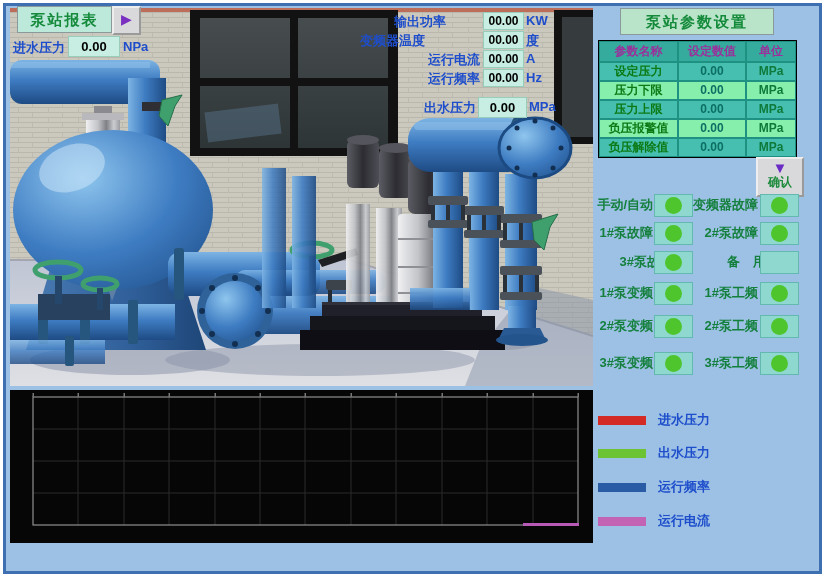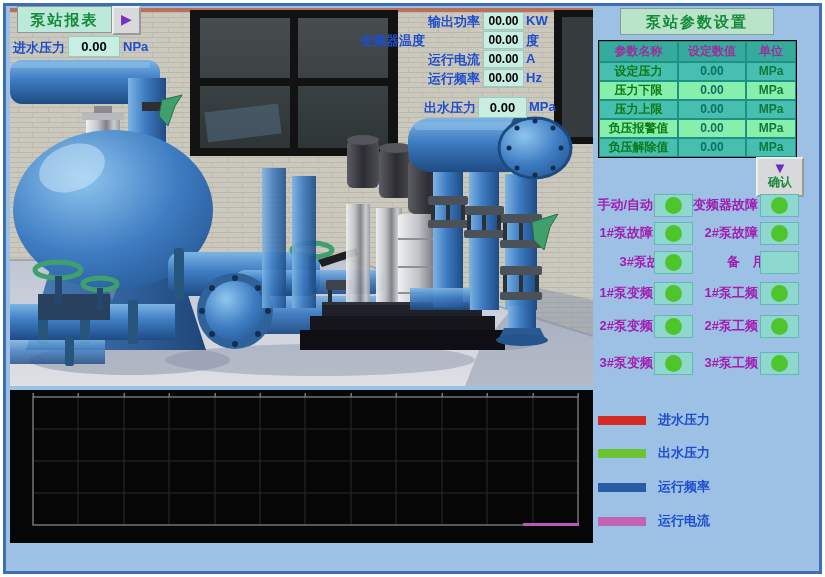--- a/index.html
+++ b/index.html
@@ -21,21 +21,21 @@
              line-height:17px;height:17px;overflow:hidden;white-space:nowrap;}
   .ptable .hd{background:#35ab9d;color:#9c2f9c;height:19px;line-height:19px;}
   .rowA{background:#46bfb0;}
   .rowB{background:#86efac;}
   .cname{color:#0c7a14;}
   .cval{color:#0c6f64;}
   .cunit{color:#0e7a3a;}
   
   .indrow{position:absolute;left:597px;width:206px;height:22px;}
   .indlbl{position:absolute;top:0;height:22px;line-height:22px;text-align:right;
-          color:#a21caf;font-weight:bold;font-size:13px;white-space:nowrap;}
+          color:#15803d;font-weight:bold;font-size:13px;white-space:nowrap;}
   .indbox{position:absolute;top:0;width:37px;height:21px;background:#8fd8d0;
           border:1px solid #63b8b0;display:flex;align-items:center;justify-content:center;}
   .dot{width:17px;height:17px;border-radius:50%;}
   
   .legitem{position:absolute;left:598px;height:16px;}
   .sw{position:absolute;left:0;top:4px;width:48px;height:9px;}
   .leglbl{position:absolute;left:60px;top:0;line-height:16px;color:#1e4ecb;
           font-weight:bold;font-size:13px;white-space:nowrap;}
   .chart{position:absolute;left:10px;top:390px;width:583px;height:153px;background:#060606;}
   .scene{position:absolute;left:10px;top:8px;width:583px;height:378px;}
@@ -279,21 +279,21 @@
     </svg>
   </div>
 
   <div class="abs greenbtn" style="left:17px;top:6px;width:93px;height:25px;font-size:15px;line-height:25px;">泵站报表</div>
   <div class="abs silverbtn" style="left:112px;top:6px;width:25px;height:25px;color:#7a2fc0;font-size:14px;line-height:23px;">▶</div>
 
   <span class="abs bluelbl" style="left:13px;top:39px;">进水压力</span>
   <div class="abs mint" style="left:68px;top:36px;width:50px;height:19px;line-height:19px;">0.00</div>
   <span class="abs bluelbl" style="left:123px;top:39px;">NPa</span>
 
-  <span class="abs bluelbl" style="left:360px;top:13px;width:120px;text-align:right;">输出功率</span>
+  <span class="abs bluelbl" style="left:360px;top:13px;width:120px;text-align:center;">输出功率</span>
   <div class="abs mint" style="left:483px;top:12px;width:39px;height:16px;line-height:16px;font-size:12px;">00.00</div>
   <span class="abs bluelbl" style="left:526px;top:13px;">KW</span>
 
   <span class="abs bluelbl" style="left:360px;top:32px;width:120px;text-align:left;">变频器温度</span>
   <div class="abs mint" style="left:483px;top:31px;width:39px;height:16px;line-height:16px;font-size:12px;">00.00</div>
   <span class="abs bluelbl" style="left:526px;top:32px;">度</span>
 
   <span class="abs bluelbl" style="left:360px;top:51px;width:120px;text-align:right;">运行电流</span>
   <div class="abs mint" style="left:483px;top:50px;width:39px;height:16px;line-height:16px;font-size:12px;">00.00</div>
   <span class="abs bluelbl" style="left:526px;top:51px;">A</span>

